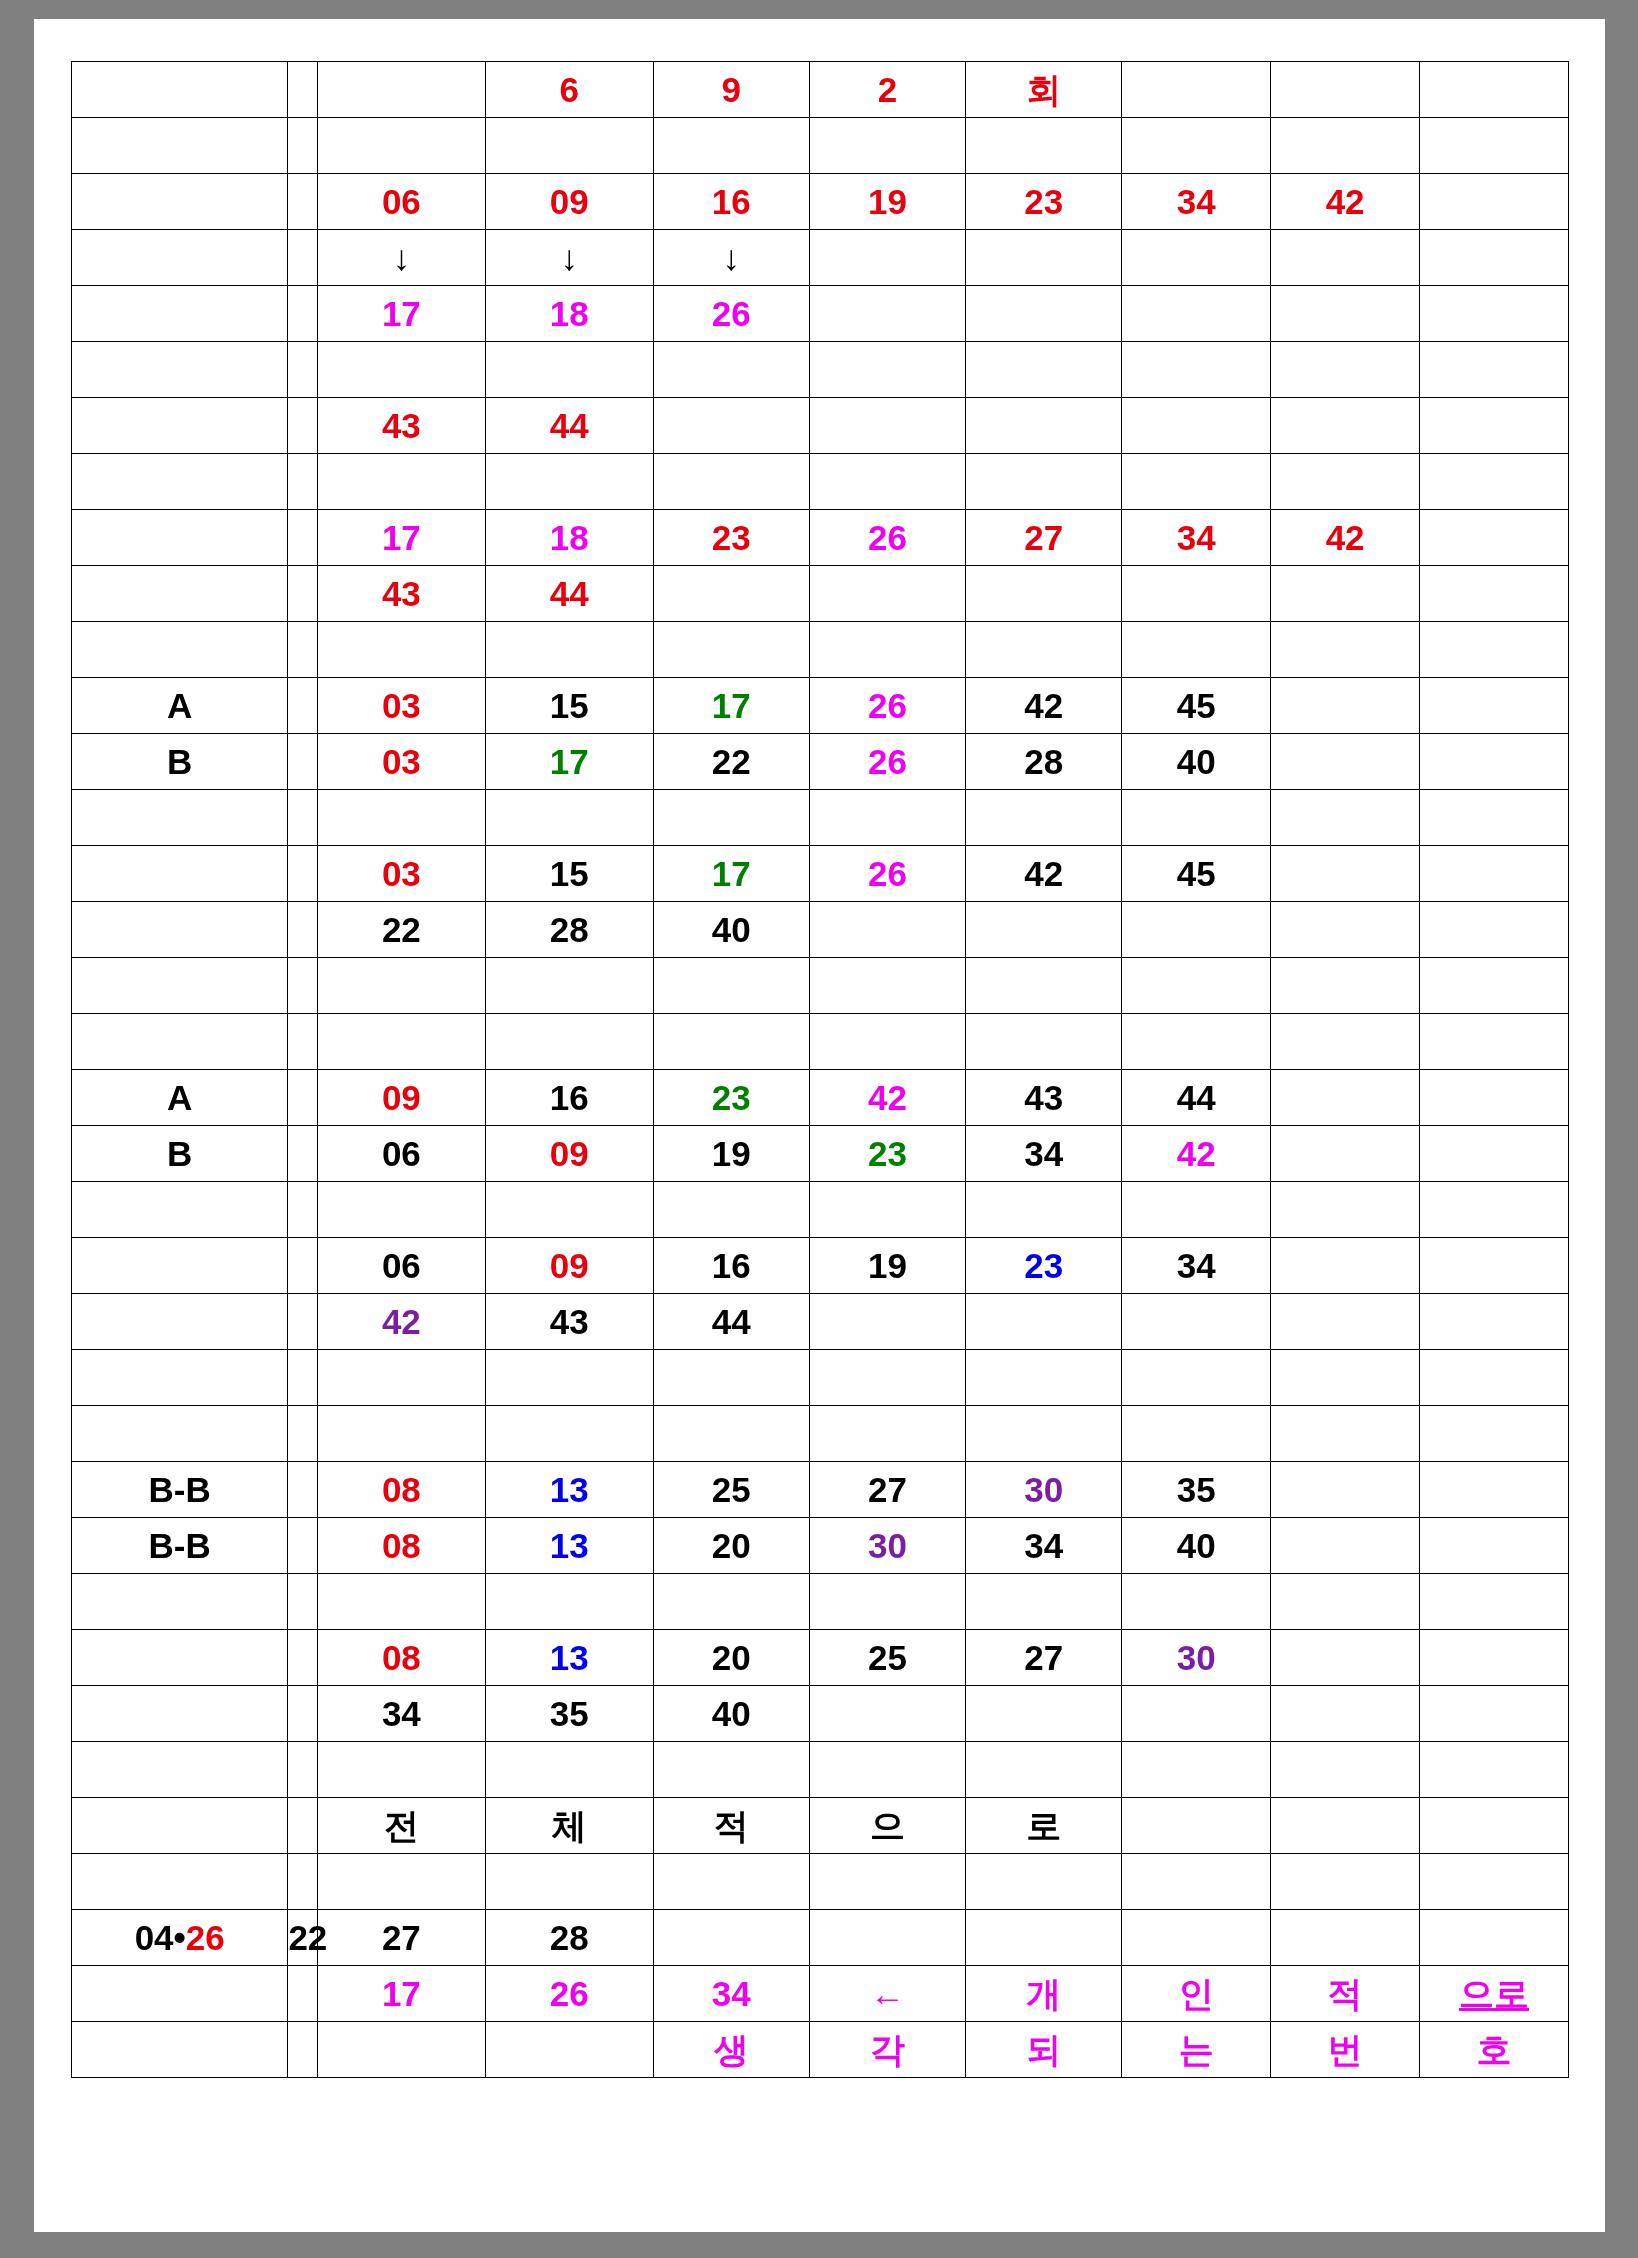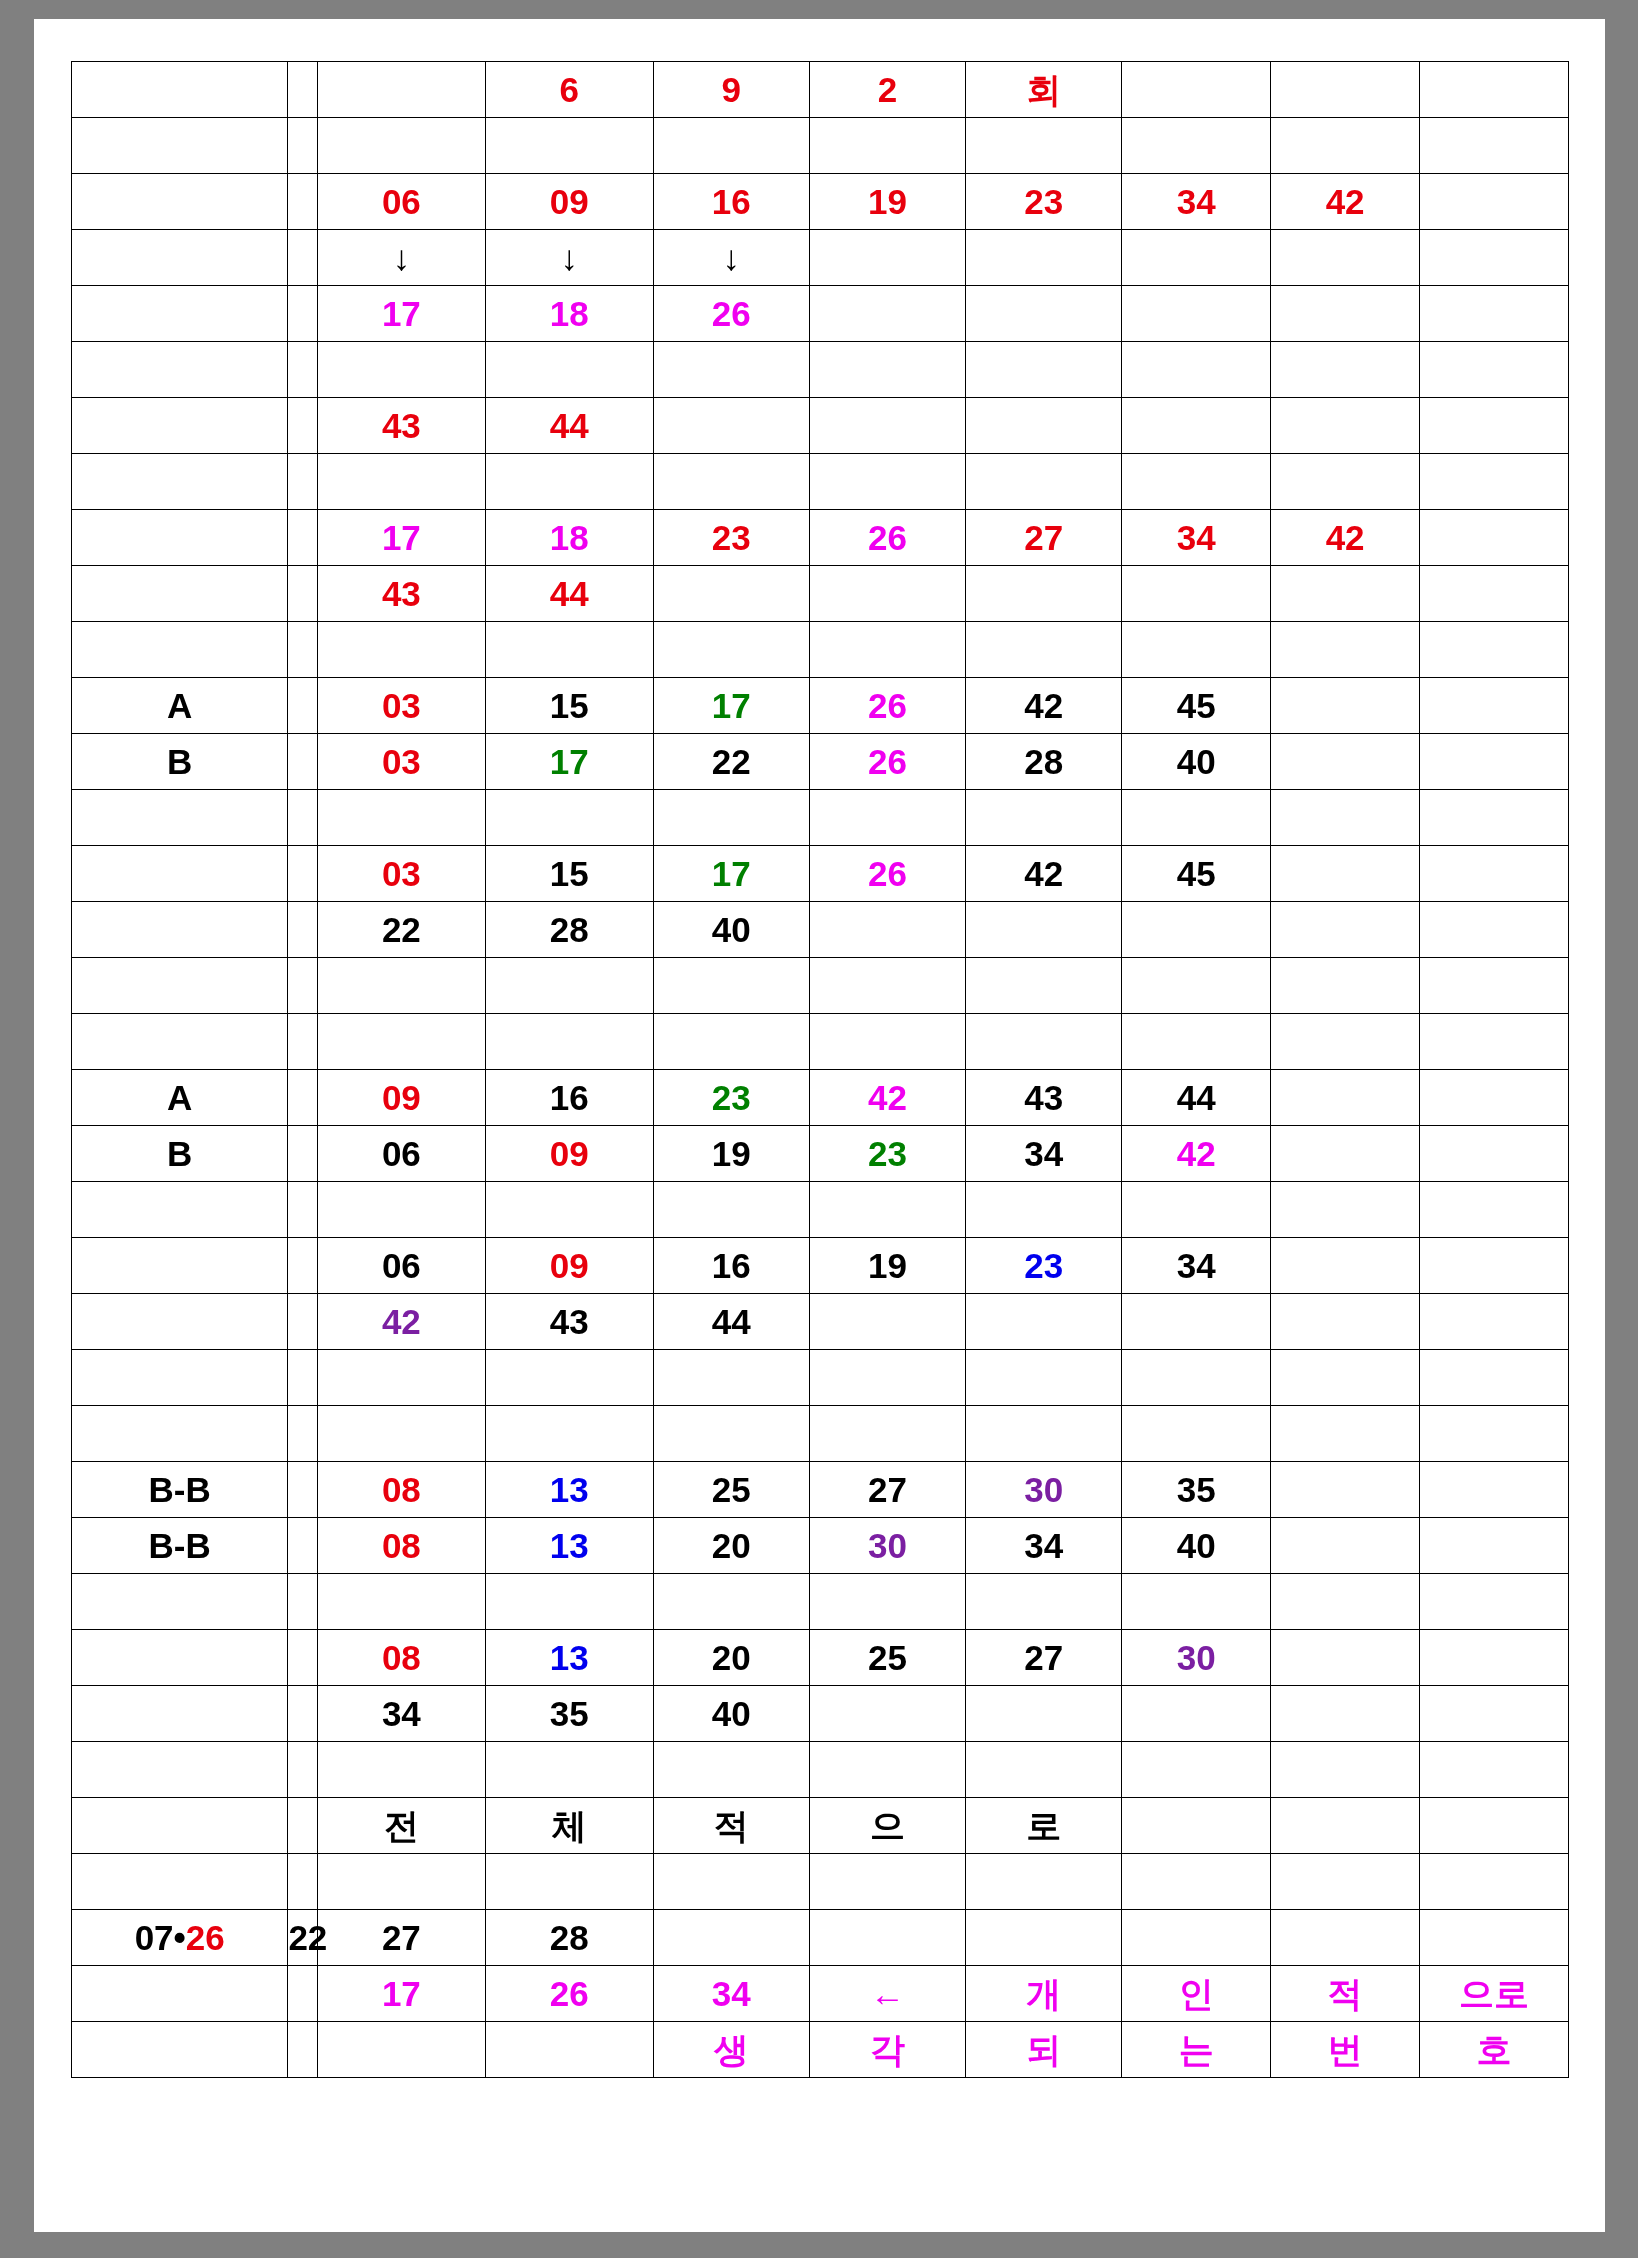--- a/index.html
+++ b/index.html
@@ -53,21 +53,21 @@
   col.c9 { width: 141px; }
 
   .red     { color: #e8000d; }
   .magenta { color: #f000f0; }
   .green   { color: #008000; }
   .blue    { color: #0000ee; }
   .purple  { color: #7b1fa2; }
   .black   { color: #000000; }
 
   .arrow-cell { font-size: 30px; font-weight: normal; color: #000; }
-  .underline { }
+  .underline { text-decoration: underline; }
 </style>
 </head>
 <body>
 
 <div class="page-frame">
   <table class="sheet">
     <colgroup>
       <col class="c0">
         <col class="c1">
         <col class="c2">
@@ -470,21 +470,21 @@
           <td class="black"></td>
           <td class="black"></td>
           <td class="black"></td>
           <td class="black"></td>
           <td class="black"></td>
           <td class="black"></td>
           <td class="black"></td>
           <td class="black"></td>
         </tr>
         <tr>
-          <td class="dotnum black"><span class="black">07</span><span class="black">•</span><span class="red">26</span></td>
+          <td class="dotnum black"><span class="black">04</span><span class="black">•</span><span class="red">26</span></td>
           <td class="black">22</td>
           <td class="black">27</td>
           <td class="black">28</td>
           <td class="black"></td>
           <td class="black"></td>
           <td class="black"></td>
           <td class="black"></td>
           <td class="black"></td>
           <td class="black"></td>
         </tr>

